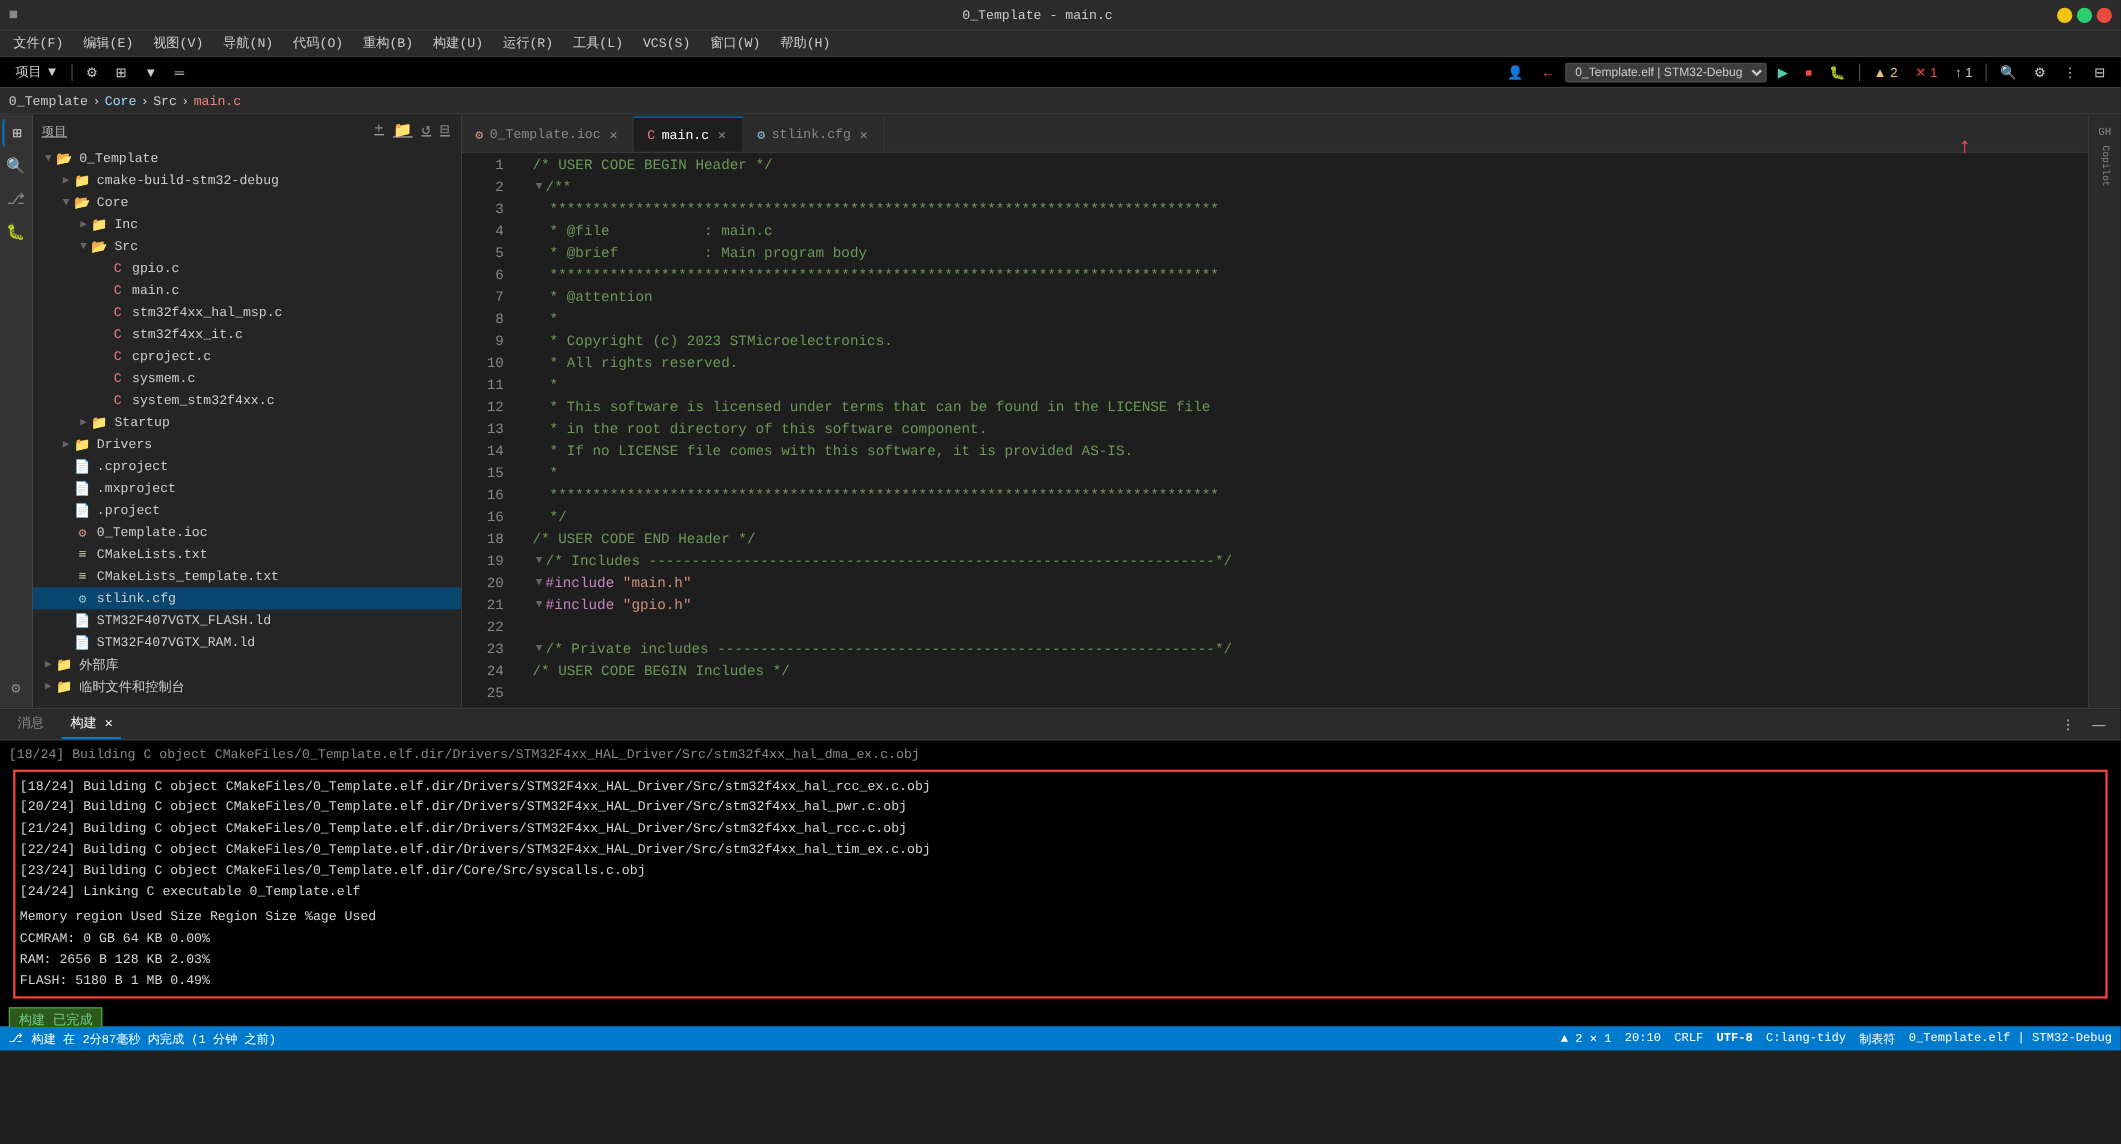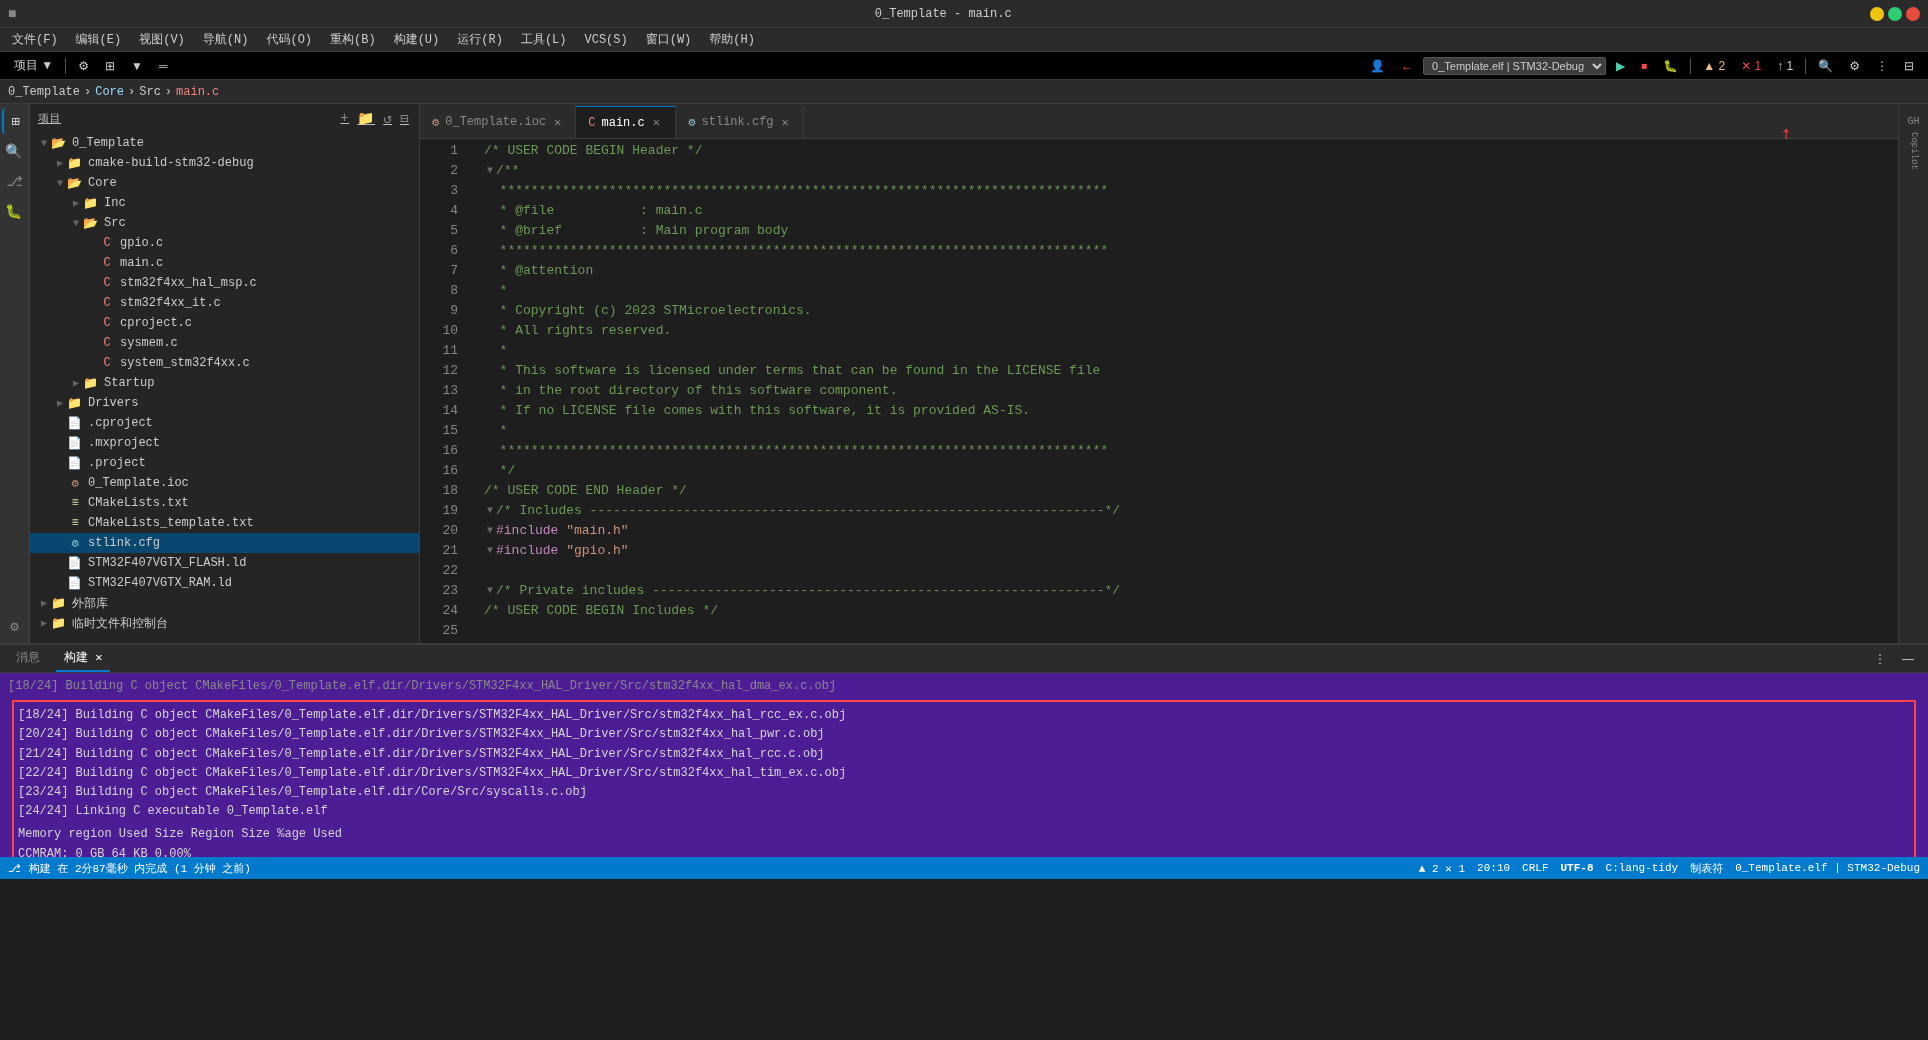--- a/index.html
+++ b/index.html
@@ -292,22 +292,22 @@
     }
     .annotation-text {
       color: #ff4444;
       font-size: 16px;
       margin-top: 4px;
       white-space: nowrap;
     }
 
     
     .bottom-panel {
-      height: 214px;
-      background: #4c1d95;
+      height: 290px;
+      background: #000000;
       border-top: 2px solid #3c3c3c;
       display: flex;
       flex-direction: column;
     }
     .panel-tabs {
       height: 28px;
       background: #2b2b2b;
       display: flex;
       align-items: center;
       padding: 0 8px;

